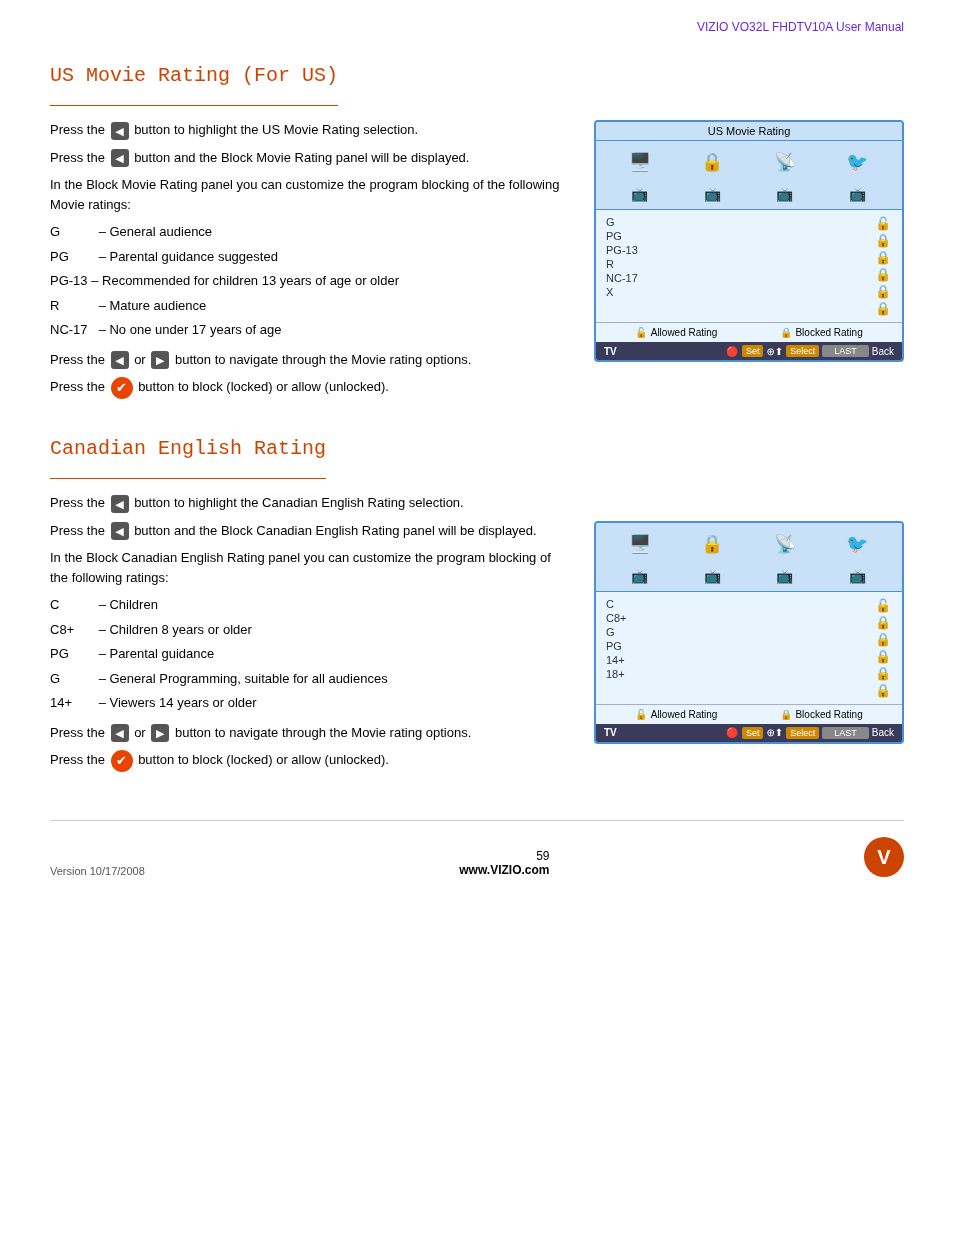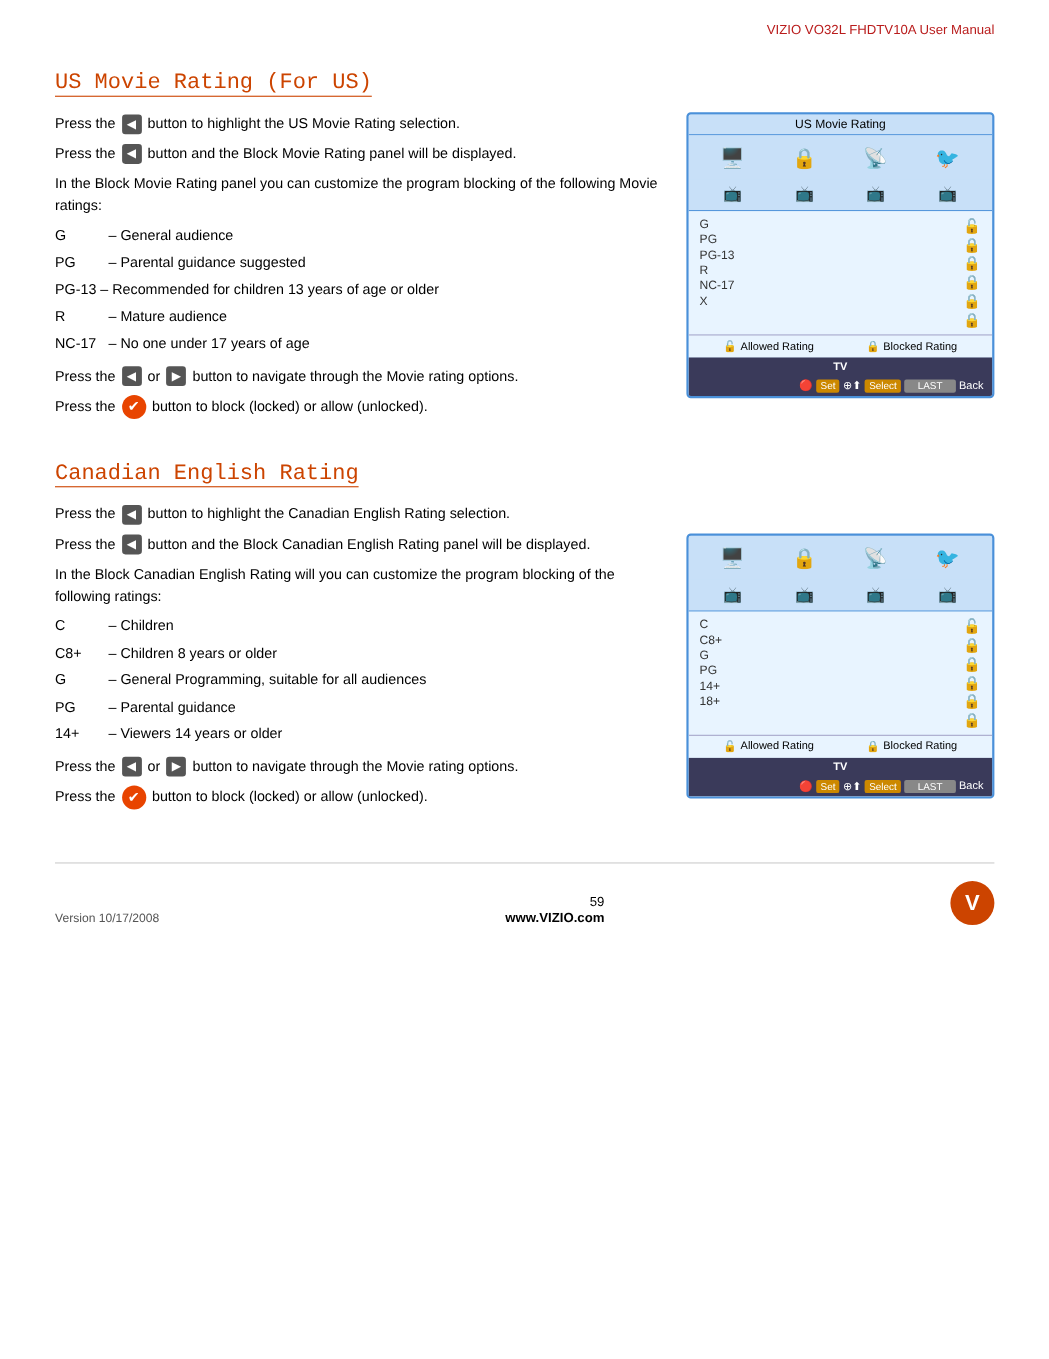--- a/index.html
+++ b/index.html
@@ -8,42 +8,42 @@
       font-size: 13px;
       background: #fff;
       color: #000;
       width: 954px;
       min-height: 1235px;
       padding: 20px 50px 40px 50px;
     }
     .header-right {
       text-align: right;
       font-size: 12px;
-      color: #b91c1c;
+      color: #6d28d9;
       margin-bottom: 30px;
     }
     .section-title {
       font-family: 'Courier New', monospace;
       font-size: 20px;
       color: #cc4400;
       border-bottom: 1px solid #cc4400;
       margin-bottom: 14px;
-      padding-bottom: 0;
+      padding-bottom: 18px;
       display: inline-block;
     }
     .two-col {
       display: flex;
       gap: 24px;
       margin-bottom: 16px;
     }
     .text-col {
       flex: 1;
     }
     .panel-col {
-      width: 280px;
+      width: 310px;
       flex-shrink: 0;
     }
     .panel-box {
       border: 2px solid #4a90d9;
       border-radius: 4px;
       background: #c8e0f8;
       overflow: hidden;
       font-size: 11px;
     }
     .panel-title {
@@ -124,21 +124,20 @@
       gap: 3px;
     }
     .panel-footer {
       background: #3a3a5a;
       color: #fff;
       font-size: 10px;
       padding: 3px 8px;
       display: flex;
       align-items: center;
       gap: 6px;
-      flex-direction: column;
     }
     .tv-label {
       font-size: 10px;
       font-weight: bold;
     }
     .footer-icons {
       display: flex;
       align-items: center;
       gap: 3px;
       margin-left: auto;
@@ -335,34 +334,34 @@
   <p>
     Press the <span class="btn-arrow">◀</span> button to highlight the Canadian English Rating selection.
   </p>
 
   <div class="two-col">
     <div class="text-col">
       <p>
         Press the <span class="btn-arrow">◀</span> button and the Block Canadian English Rating panel will be displayed.
       </p>
       <p>
-        In the Block Canadian English Rating will you can customize the program blocking of the following ratings:
+        In the Block Canadian English Rating panel you can customize the program blocking of the following ratings:
       </p>
 
       <div class="rating-line">
         <span class="rating-key">C</span> <span>– Children</span>
       </div>
       <div class="rating-line">
         <span class="rating-key">C8+</span> <span>– Children 8 years or older</span>
       </div>
       <div class="rating-line">
+        <span class="rating-key">PG</span> <span>– Parental guidance</span>
+      </div>
+      <div class="rating-line">
         <span class="rating-key">G</span> <span>– General Programming, suitable for all audiences</span>
-      </div>
-      <div class="rating-line">
-        <span class="rating-key">PG</span> <span>– Parental guidance</span>
       </div>
       <div class="rating-line">
         <span class="rating-key">14+</span> <span>– Viewers 14 years or older</span>
       </div>
 
       <p style="margin-top:10px;">
         Press the <span class="btn-arrow">◀</span> or <span class="btn-arrow">▶</span> button to navigate through the Movie rating options.
       </p>
       <p>
         Press the <span class="btn-vcheck">✔</span> button to block (locked) or allow (unlocked).

